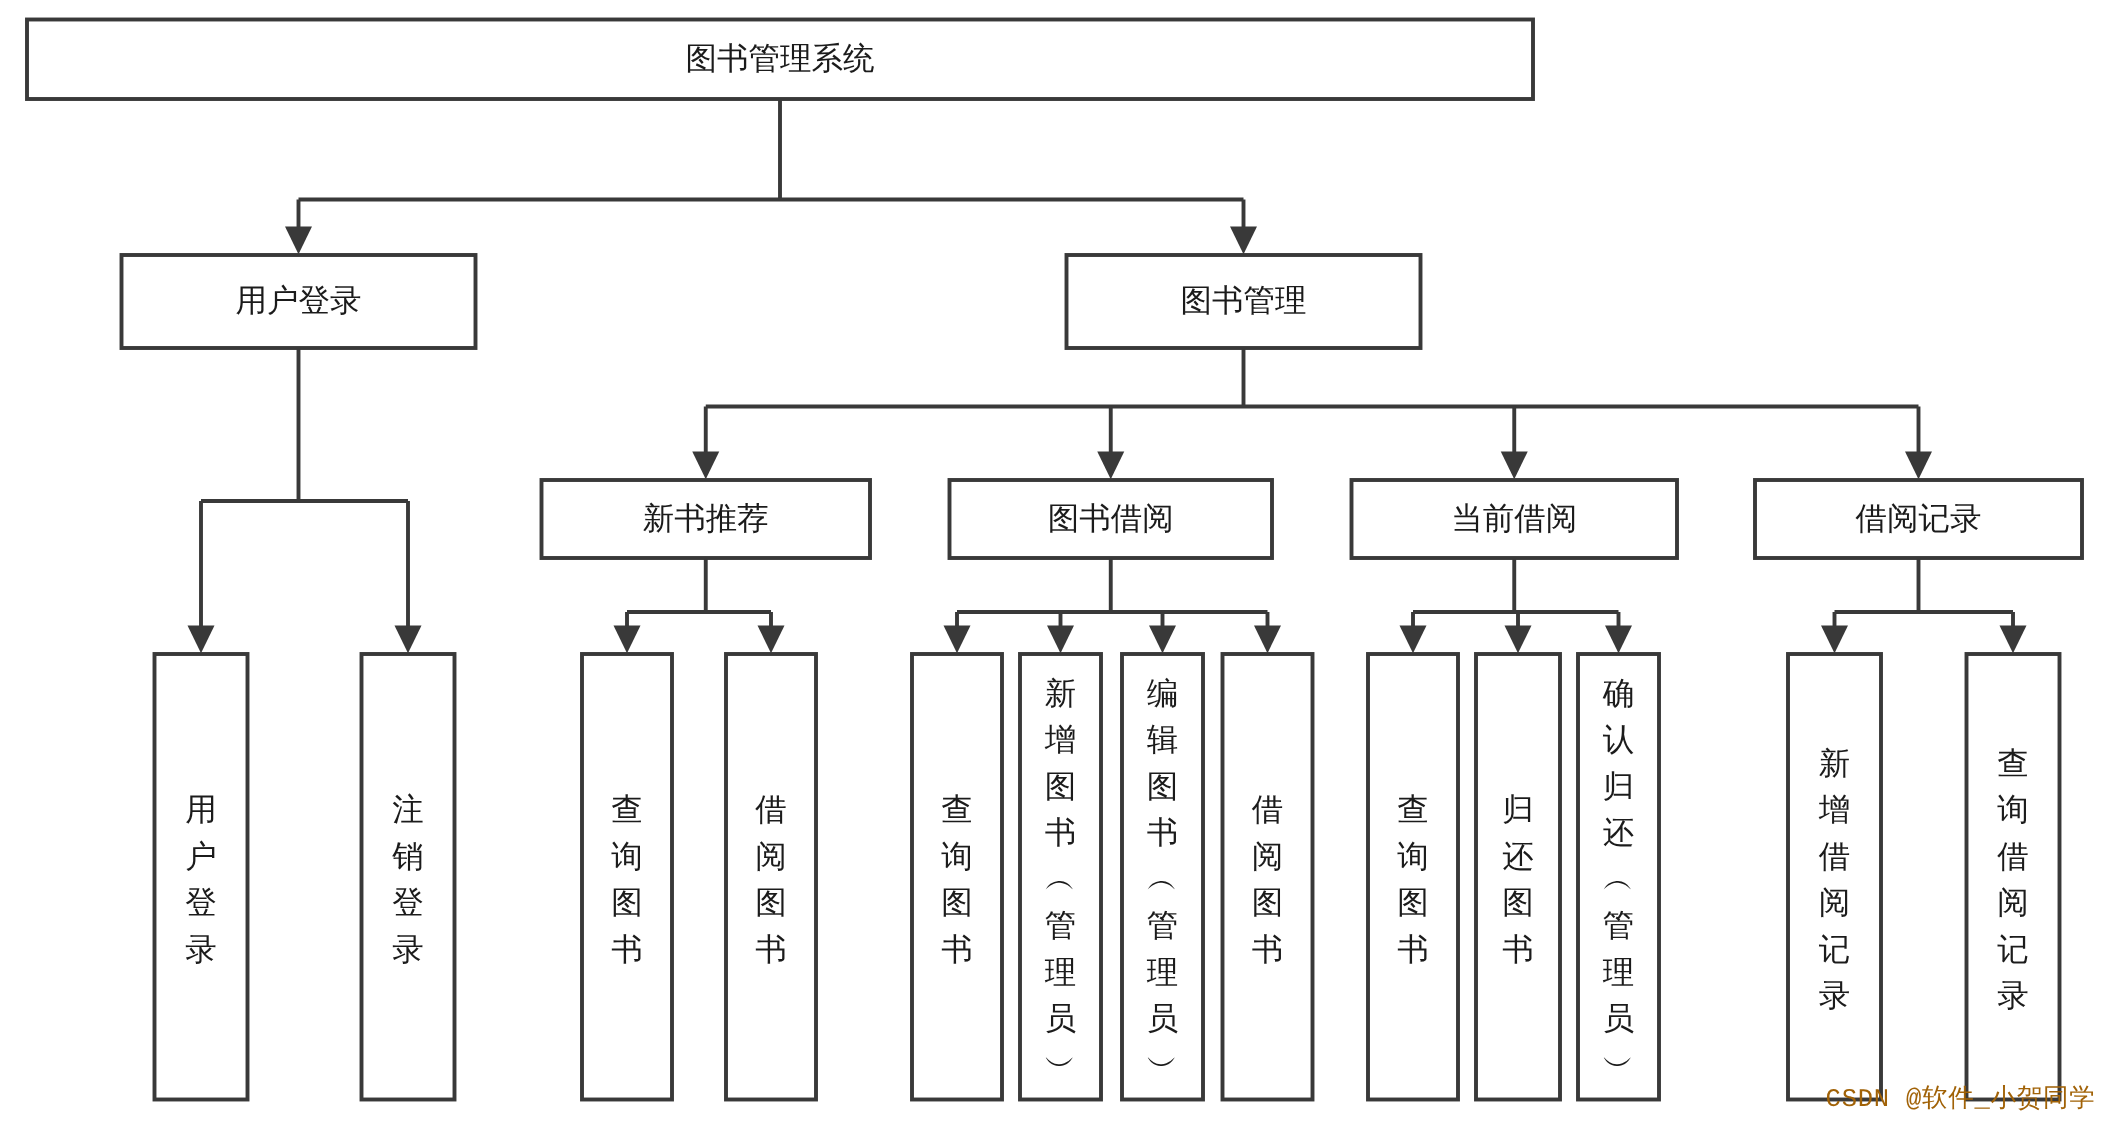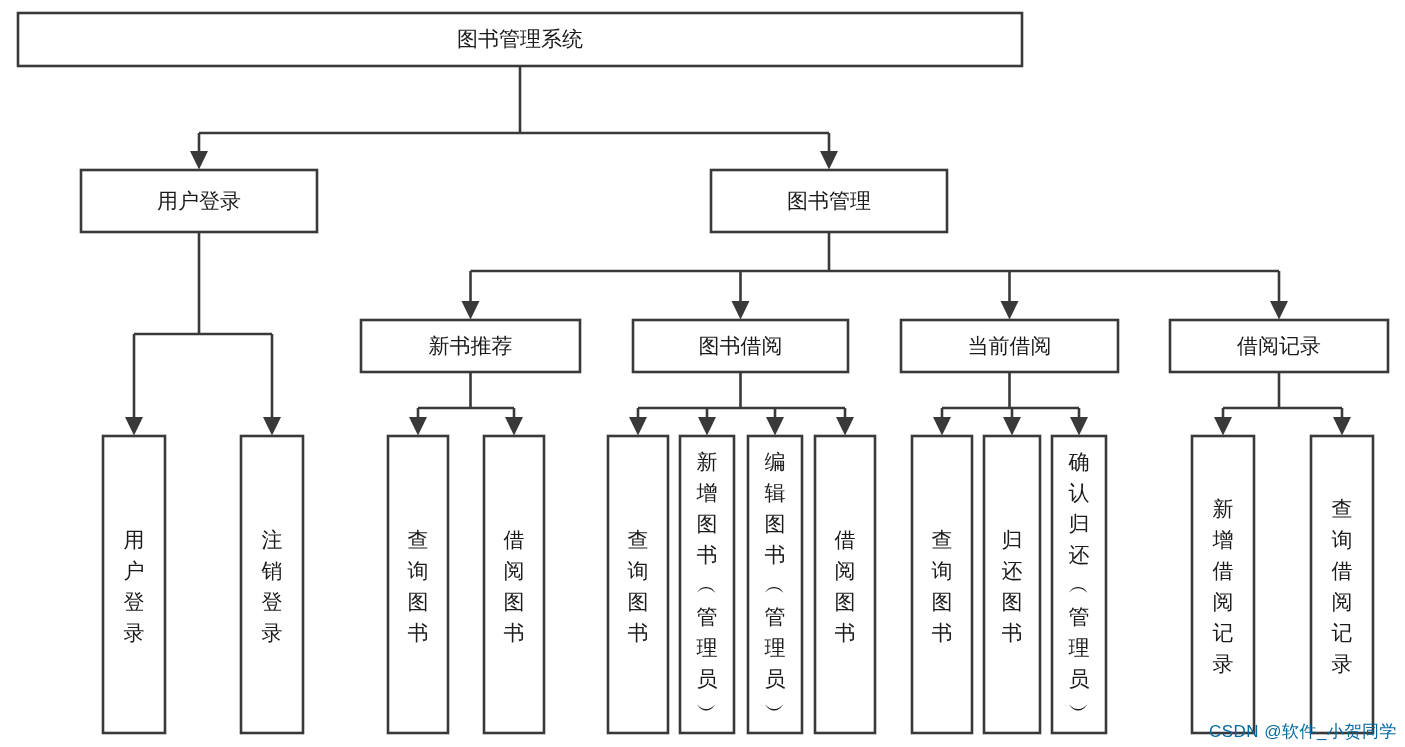--- a/index.html
+++ b/index.html
@@ -54,23 +54,23 @@
     font-family: "Liberation Sans", "DejaVu Sans", sans-serif;
     font-size: 21px;
     fill: #1b1b1b;
     text-anchor: middle;
     white-space: pre;
   }
   .watermark {
     position: absolute;
     right: 8px;
     bottom: 4px;
-    font-family: Liberation Sans, sans-serif;
+    font-family: Liberation Mono, monospace;
     font-size: 17px;
-    color: #0369a1;
+    color: #a16207;
     letter-spacing: 0.5px;
     user-select: none;
     pointer-events: none;
   }
 </style>
 </head>
 <body>
 
 <div id="diagram-root">
   <svg id="tree-svg" viewBox="0 0 1405 747">

